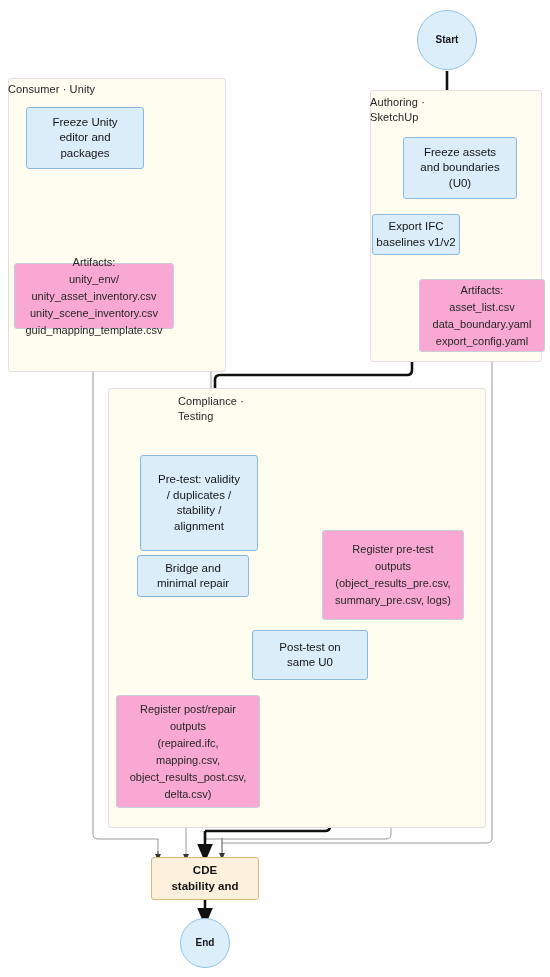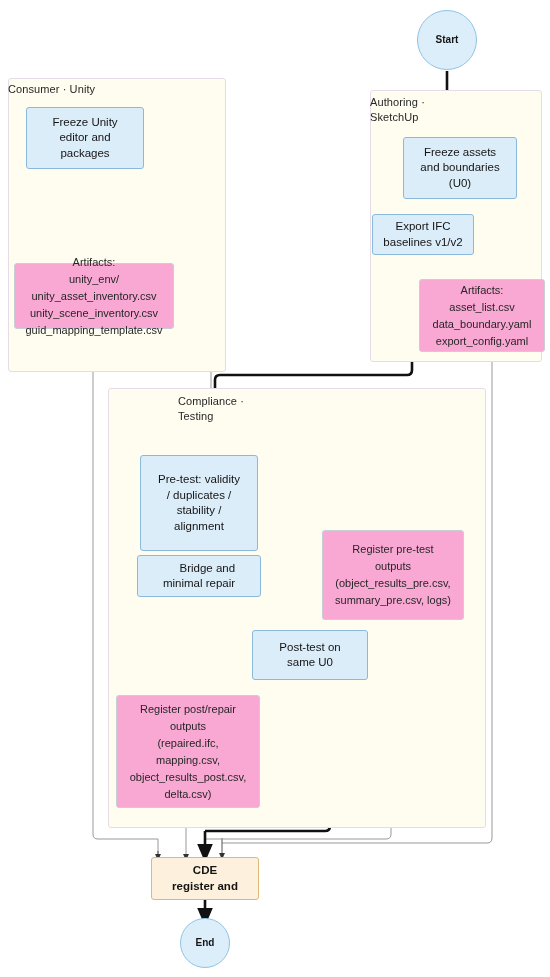--- a/index.html
+++ b/index.html
@@ -170,50 +170,50 @@
   <div class="node n-artifact" style="left:14px;top:263px;width:160px;height:66px;">Artifacts:
 unity_env/
 unity_asset_inventory.csv
 unity_scene_inventory.csv
 guid_mapping_template.csv</div>
 
   <div class="node n-process" style="left:403px;top:137px;width:114px;height:62px;">Freeze assets
 and boundaries
 (U0)</div>
 
-  <div class="node n-process" style="left:372px;top:214px;width:102px;height:41px;">Export IFC
+  <div class="node n-process" style="left:372px;top:214px;width:88px;height:41px;">Export IFC
 baselines v1/v2</div>
 
   <div class="node n-artifact" style="left:419px;top:279px;width:126px;height:73px;">Artifacts:
 asset_list.csv
 data_boundary.yaml
 export_config.yaml</div>
 
   <div class="node n-process" style="left:140px;top:430px;width:118px;height:96px;margin-top:25px;">Pre-test: validity
 / duplicates /
 stability /
 alignment</div>
 
   <div class="node n-artifact" style="left:322px;top:530px;width:142px;height:90px;">Register pre-test
 outputs
 (object_results_pre.csv,
 summary_pre.csv, logs)</div>
 
-  <div class="node n-process" style="left:137px;top:555px;width:124px;height:42px;text-align:right;">Bridge and
+  <div class="node n-process" style="left:137px;top:555px;width:112px;height:42px;">Bridge and
 minimal repair</div>
 
   <div class="node n-process" style="left:252px;top:630px;width:116px;height:50px;">Post-test on
 same U0</div>
 
   <div class="node n-artifact" style="left:116px;top:695px;width:144px;height:113px;">Register post/repair
 outputs
 (repaired.ifc,
 mapping.csv,
 object_results_post.csv,
 delta.csv)</div>
 
 
   <div class="node n-cde" style="left:151px;top:857px;width:108px;height:43px;">CDE
-register and</div>
+stability and</div>
 
   <div class="node n-terminal" style="left:180px;top:918px;width:50px;height:50px;">End</div>
 
 </div>
 
 </body></html>

